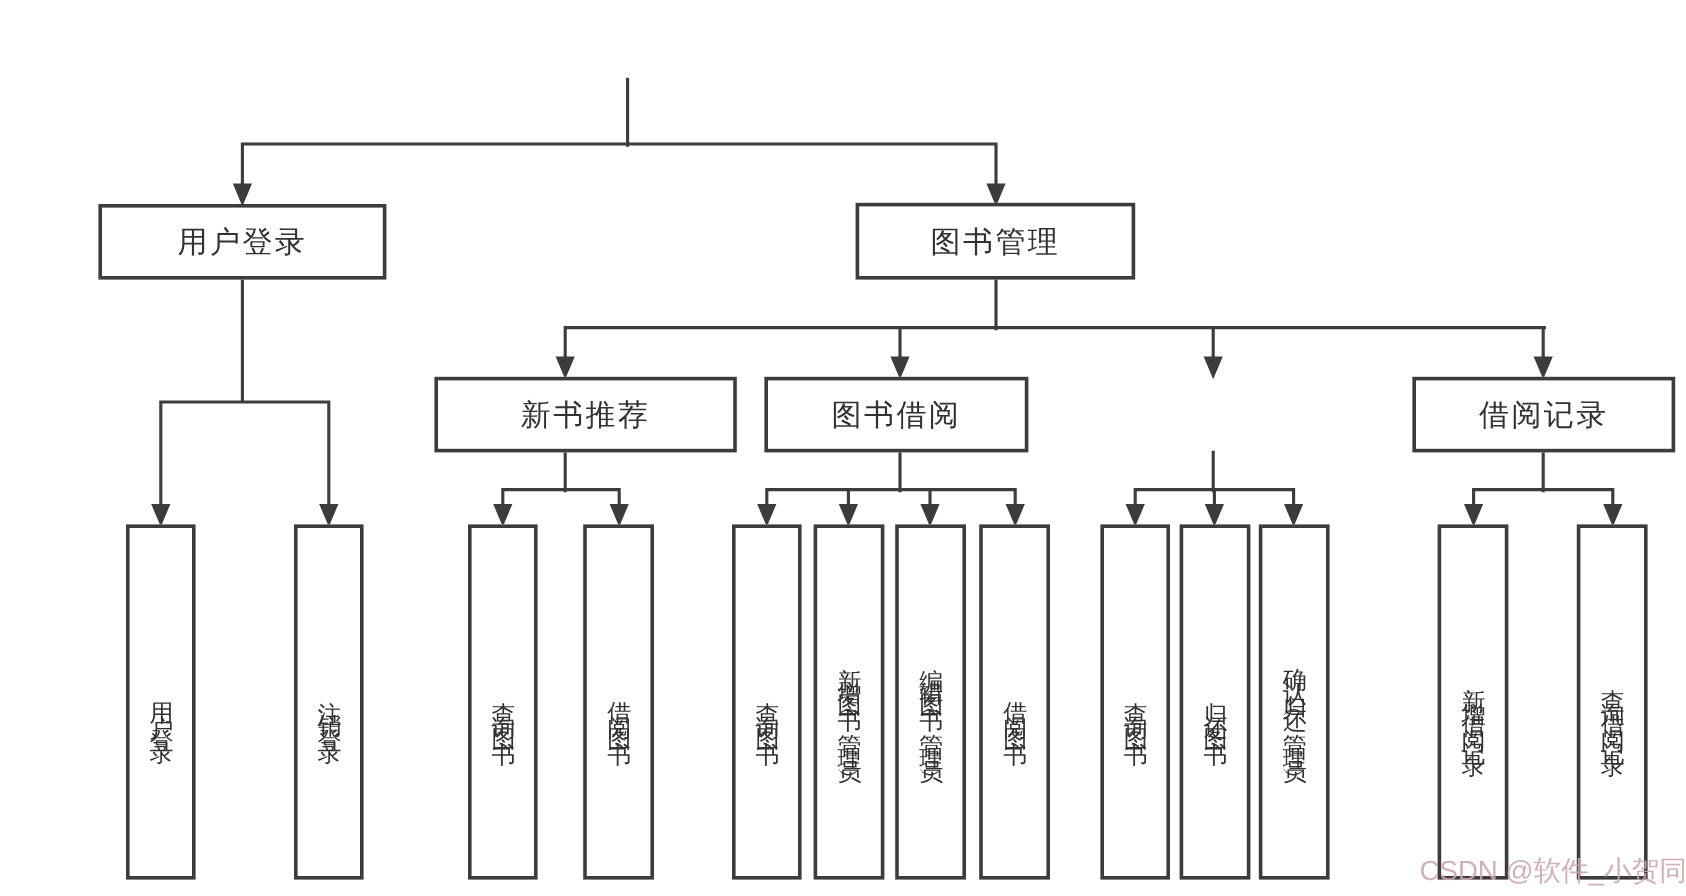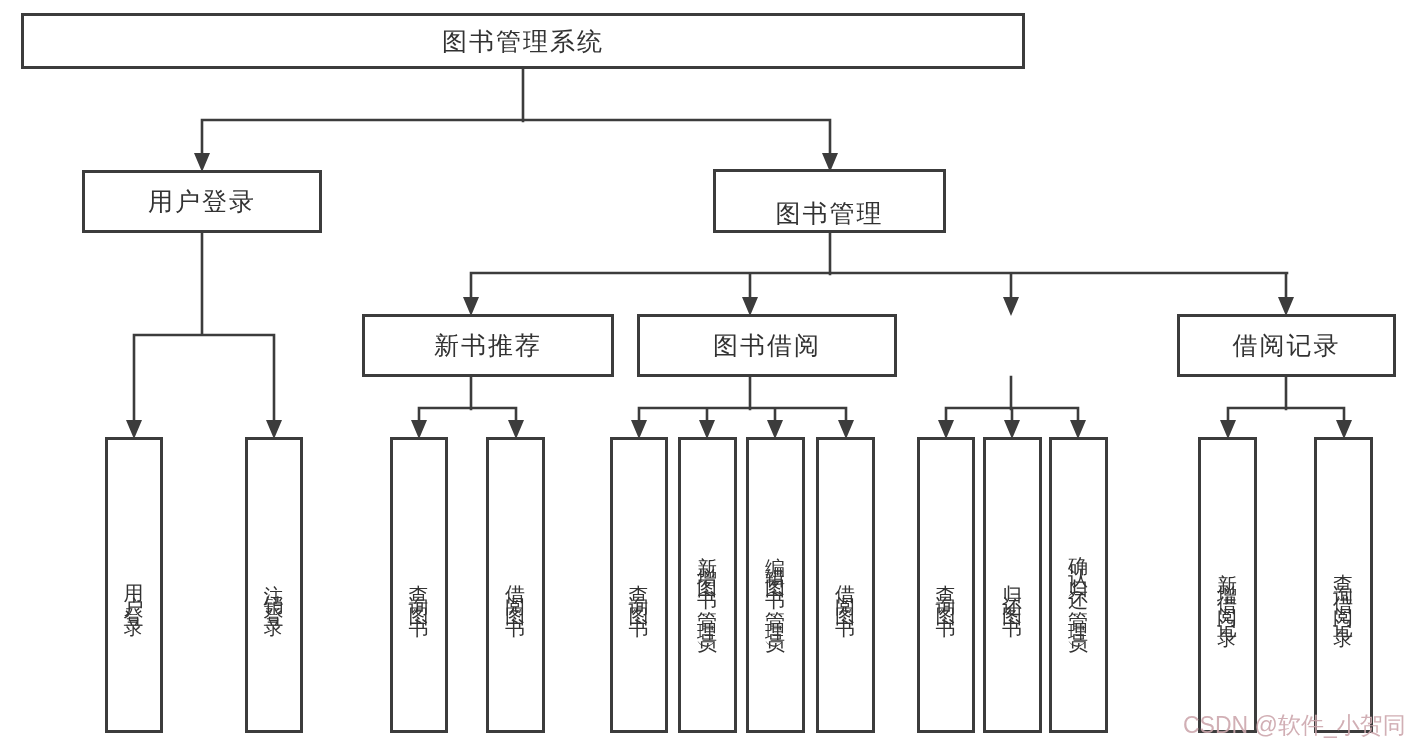--- a/index.html
+++ b/index.html
@@ -39,23 +39,23 @@
     text-orientation: mixed;
     font-size: 20px;
     letter-spacing: 11px;
     color: #323232;
     line-height: 1;
     margin-bottom: -11px; 
   }
   
   .n-root      { left: 21px;   top: 13px;  width: 1004px; height: 56px; }
   .n-user      { left: 82px;   top: 170px; width: 240px;  height: 63px; }
-  .n-bookmgmt  { left: 713px;  top: 169px; width: 233px;  height: 64px; align-items: flex-end; }
+  .n-bookmgmt  { left: 713px;  top: 169px; width: 233px;  height: 64px; }
   .n-newrec    { left: 362px;  top: 314px; width: 252px;  height: 63px; }
-  .n-borrow    { left: 637px;  top: 314px; width: 260px;  height: 63px; }
+  .n-borrow    { left: 637px;  top: 314px; width: 220px;  height: 63px; }
   .n-current   { left: 902px;  top: 314px; width: 219px;  height: 63px; }
   .n-records   { left: 1177px; top: 314px; width: 219px;  height: 63px; text-align: right; }
   .leaf        { top: 437px; height: 296px; }
   .n-l1  { left: 105px;  width: 58px; }
   .n-l2  { left: 245px;  width: 58px; }
   .n-l3  { left: 390px;  width: 58px; }
   .n-l4  { left: 486px;  width: 59px; }
   .n-l5  { left: 610px;  width: 58px; }
   .n-l6  { left: 678px;  width: 59px; }
   .n-l7  { left: 746px;  width: 59px; }
@@ -116,23 +116,20 @@
              M699 420L715 420L707 439Z
              M767 420L783 420L775 439Z
              M838 420L854 420L846 439Z
              M938 420L954 420L946 439Z
              M1004 420L1020 420L1012 439Z
              M1070 420L1086 420L1078 439Z
              M1220 420L1236 420L1228 439Z
              M1336 420L1352 420L1344 439Z"></path>
   </svg>
 
-  <div class="node n-root">
-    <span class="h-label">图书管理系统</span>
-  </div>
 
   <div class="node n-user">
     <span class="h-label">用户登录</span>
   </div>
   <div class="node n-bookmgmt">
     <span class="h-label">图书管理</span>
   </div>
 
   <div class="node n-newrec">
     <span class="h-label">新书推荐</span>

